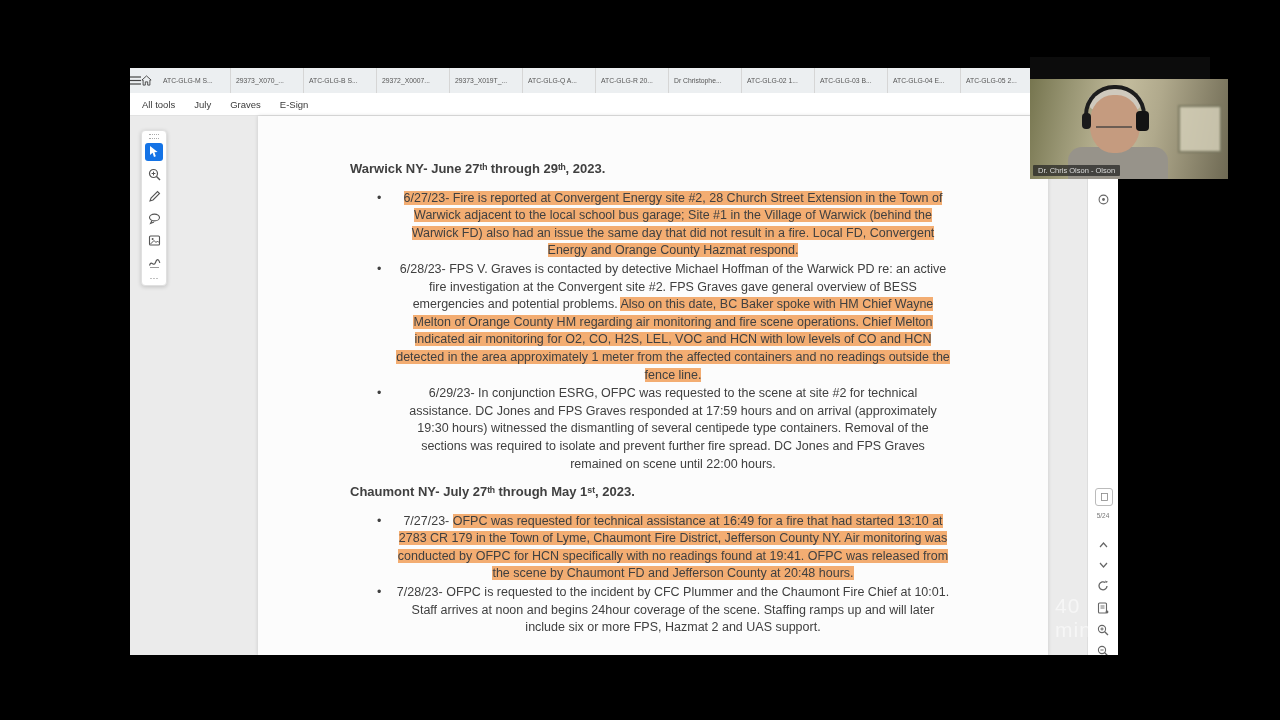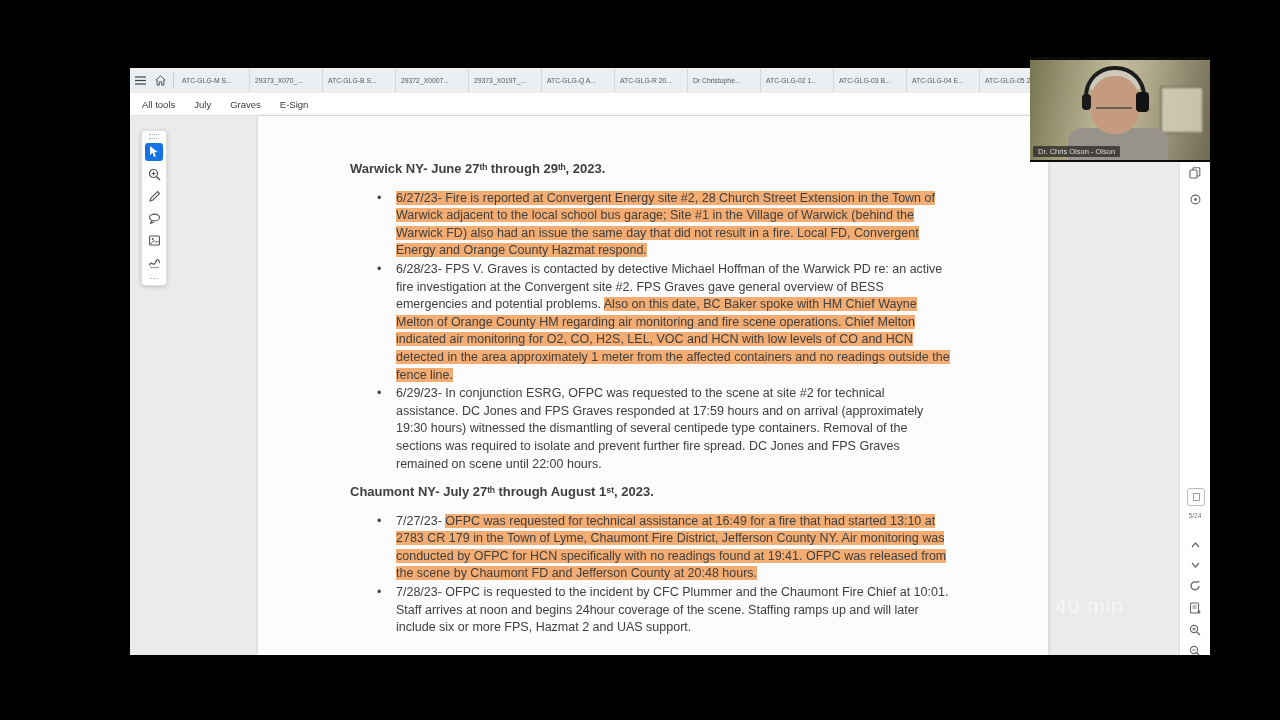--- a/index.html
+++ b/index.html
@@ -1,19 +1,19 @@
 <!DOCTYPE html>
 <html><head>
 <meta charset="utf-8">
 <style>
   html,body{margin:0;padding:0;background:#000;}
   .stage{position:relative;width:1280px;height:720px;background:#000;overflow:hidden;
          font-family:"Liberation Sans",sans-serif;}
   
-  .app{position:absolute;left:130px;top:68px;width:1080px;height:587px;background:#ebebeb;overflow:hidden;}
+  .app{position:absolute;left:130px;top:68px;width:988px;height:587px;background:#ebebeb;overflow:hidden;}
   
   .tabstrip{position:absolute;left:0;top:0;width:100%;height:25px;background:#eceff1;
             display:flex;align-items:stretch;border-bottom:1px solid #ddd;}
   .tabstrip .sysicon{width:20px;display:flex;align-items:center;justify-content:center;color:#444;cursor:pointer;}
   .tabstrip .vsep{width:1px;background:#c9c9c9;margin:5px 3px;}
   .tab{position:relative;flex:0 0 auto;width:62px;display:flex;align-items:center;padding:0 5px;
        font-size:6.8px;color:#555;white-space:nowrap;overflow:hidden;border-right:1px solid #d6d6d6;cursor:pointer;}
   .tab.active{width:100px;background:#fff;color:#333;border-right:none;box-shadow:0 1px 2px rgba(0,0,0,.15);}
   .tab .star{font-size:8px;margin-right:3px;color:#666;}
   
@@ -21,21 +21,21 @@
            border-bottom:1px solid #e2e2e2;display:flex;align-items:center;gap:19px;
            padding-left:12px;font-size:9.5px;color:#3a3a3a;box-sizing:border-box;}
   .menubar span{cursor:pointer;}
   
   .content{position:absolute;left:0;top:48px;width:100%;height:539px;background:#ebebeb;}
   .page{position:absolute;left:128px;top:0;width:790px;height:539px;background:#fcfcfc;
         box-shadow:0 0 4px rgba(0,0,0,.15);}
   .doc{position:absolute;left:92px;top:44px;width:600px;font-size:12.5px;line-height:17.6px;color:#404040;}
   .doc-h{font-weight:bold;font-size:13px;margin:0 0 12px 0;}
   .doc-ul{margin:0 0 10px 0;}
-  .doc-li{position:relative;padding-left:46px;margin-bottom:1px;}
+  .doc-li{position:relative;padding-left:46px;margin-bottom:1px;text-align:center;}
   .doc-li::before{content:"\2022";position:absolute;left:27px;top:0;}
   .hl{background:#f3ad72;}
   
   .qtools{position:absolute;left:11px;top:14px;width:24px;background:#fff;border:1px solid #e0e0e0;
           border-radius:4px;box-shadow:0 1px 4px rgba(0,0,0,.18);padding:3px 0 2px 0;
           display:flex;flex-direction:column;align-items:center;gap:4px;}
   .qtools .grip{width:10px;height:3px;border-top:1px dotted #aaa;border-bottom:1px dotted #aaa;}
   .qtool{width:18px;height:18px;display:flex;align-items:center;justify-content:center;border-radius:3px;cursor:pointer;}
   .qtool.active{background:#1473e6;}
   .qtools .more{font-size:9px;color:#777;line-height:6px;padding-bottom:2px;cursor:pointer;}
@@ -43,21 +43,21 @@
   .rightbar{position:absolute;right:0;top:0;width:30px;height:539px;background:#fff;border-left:1px solid #ddd;}
   .rb-ic{position:absolute;left:0;width:30px;height:18px;display:flex;align-items:center;justify-content:center;
          color:#666;cursor:pointer;}
   .pagenav-box{position:absolute;left:7px;top:372px;width:16px;height:16px;border:1px solid #bbb;border-radius:3px;
                display:flex;align-items:center;justify-content:center;font-size:6px;color:#666;cursor:pointer;}
   .pagenav-label{position:absolute;left:0;top:396px;width:30px;text-align:center;font-size:6.5px;color:#777;}
   
   .watermark{position:absolute;left:925px;top:478px;font-size:21px;color:rgba(255,255,255,.55);letter-spacing:1px;}
   
   .webcam{position:absolute;left:1030px;top:57px;width:180px;height:105px;background:#0c0c0c;z-index:6;}
-  .video{position:absolute;left:0;top:3px;width:180px;height:100px;overflow:hidden;
+  .video{position:absolute;left:0;top:22px;width:198px;height:100px;overflow:hidden;
          background:linear-gradient(100deg,#76754f 0%,#999674 20%,#c3bc9d 45%,#b0a98c 62%,#6e6953 100%);}
   .wc-window{position:absolute;right:6px;top:26px;width:44px;height:48px;background:#d9d4bd;
              box-shadow:inset 0 0 0 2px #77765e;filter:blur(1px);opacity:.8;}
   .wc-shirt{position:absolute;left:38px;bottom:-10px;width:100px;height:42px;background:#97938a;
             border-radius:14px 14px 0 0;}
   .wc-head{position:absolute;left:60px;top:16px;width:50px;height:58px;background:#c59b7f;border-radius:46%;}
   .wc-hair{position:absolute;left:58px;top:10px;width:54px;height:24px;background:#cfc9bd;border-radius:50% 50% 40% 40%;}
   .wc-band{position:absolute;left:54px;top:6px;width:62px;height:32px;border:4px solid #1d1d1d;border-bottom:none;
            border-radius:30px 30px 0 0;box-sizing:border-box;}
   .wc-cup{position:absolute;left:106px;top:32px;width:13px;height:20px;background:#131313;border-radius:4px;}
@@ -144,21 +144,21 @@
     <div class="content">
 
       <div class="page">
         <div class="doc">
             <div class="doc-h">Warwick NY- June 27ᵗʰ through 29ᵗʰ, 2023.</div>
             <div class="doc-ul">
               <div class="doc-li"><span class="hl">6/27/23- Fire is reported at Convergent Energy site #2, 28 Church Street Extension in the Town of Warwick adjacent to the local school bus garage; Site #1 in the Village of Warwick (behind the Warwick FD) also had an issue the same day that did not result in a fire. Local FD, Convergent Energy and Orange County Hazmat respond.</span></div>
               <div class="doc-li"><span>6/28/23- FPS V. Graves is contacted by detective Michael Hoffman of the Warwick PD re: an active fire investigation at the Convergent site #2. FPS Graves gave general overview of BESS emergencies and potential problems. </span><span class="hl">Also on this date, BC Baker spoke with HM Chief Wayne Melton of Orange County HM regarding air monitoring and fire scene operations. Chief Melton indicated air monitoring for O2, CO, H2S, LEL, VOC and HCN with low levels of CO and HCN detected in the area approximately 1 meter from the affected containers and no readings outside the fence line.</span></div>
               <div class="doc-li"><span>6/29/23- In conjunction ESRG, OFPC was requested to the scene at site #2 for technical assistance. DC Jones and FPS Graves responded at 17:59 hours and on arrival (approximately 19:30 hours) witnessed the dismantling of several centipede type containers. Removal of the sections was required to isolate and prevent further fire spread. DC Jones and FPS Graves remained on scene until 22:00 hours.</span></div>
             </div>
-            <div class="doc-h">Chaumont NY- July 27ᵗʰ through August 1ˢᵗ, 2023.</div>
+            <div class="doc-h">Chaumont NY- July 27ᵗʰ through May 1ˢᵗ, 2023.</div>
             <div class="doc-ul">
               <div class="doc-li"><span>7/27/23- </span><span class="hl">OFPC was requested for technical assistance at 16:49 for a fire that had started 13:10 at 2783 CR 179 in the Town of Lyme, Chaumont Fire District, Jefferson County NY. Air monitoring was conducted by OFPC for HCN specifically with no readings found at 19:41. OFPC was released from the scene by Chaumont FD and Jefferson County at 20:48 hours.</span></div>
               <div class="doc-li"><span>7/28/23- OFPC is requested to the incident by CFC Plummer and the Chaumont Fire Chief at 10:01. Staff arrives at noon and begins 24hour coverage of the scene. Staffing ramps up and will later include six or more FPS, Hazmat 2 and UAS support.</span></div>
             </div>
           </div>
       </div>
 
       <div class="qtools">
         <div class="grip"></div>
         <div class="qtool active">

